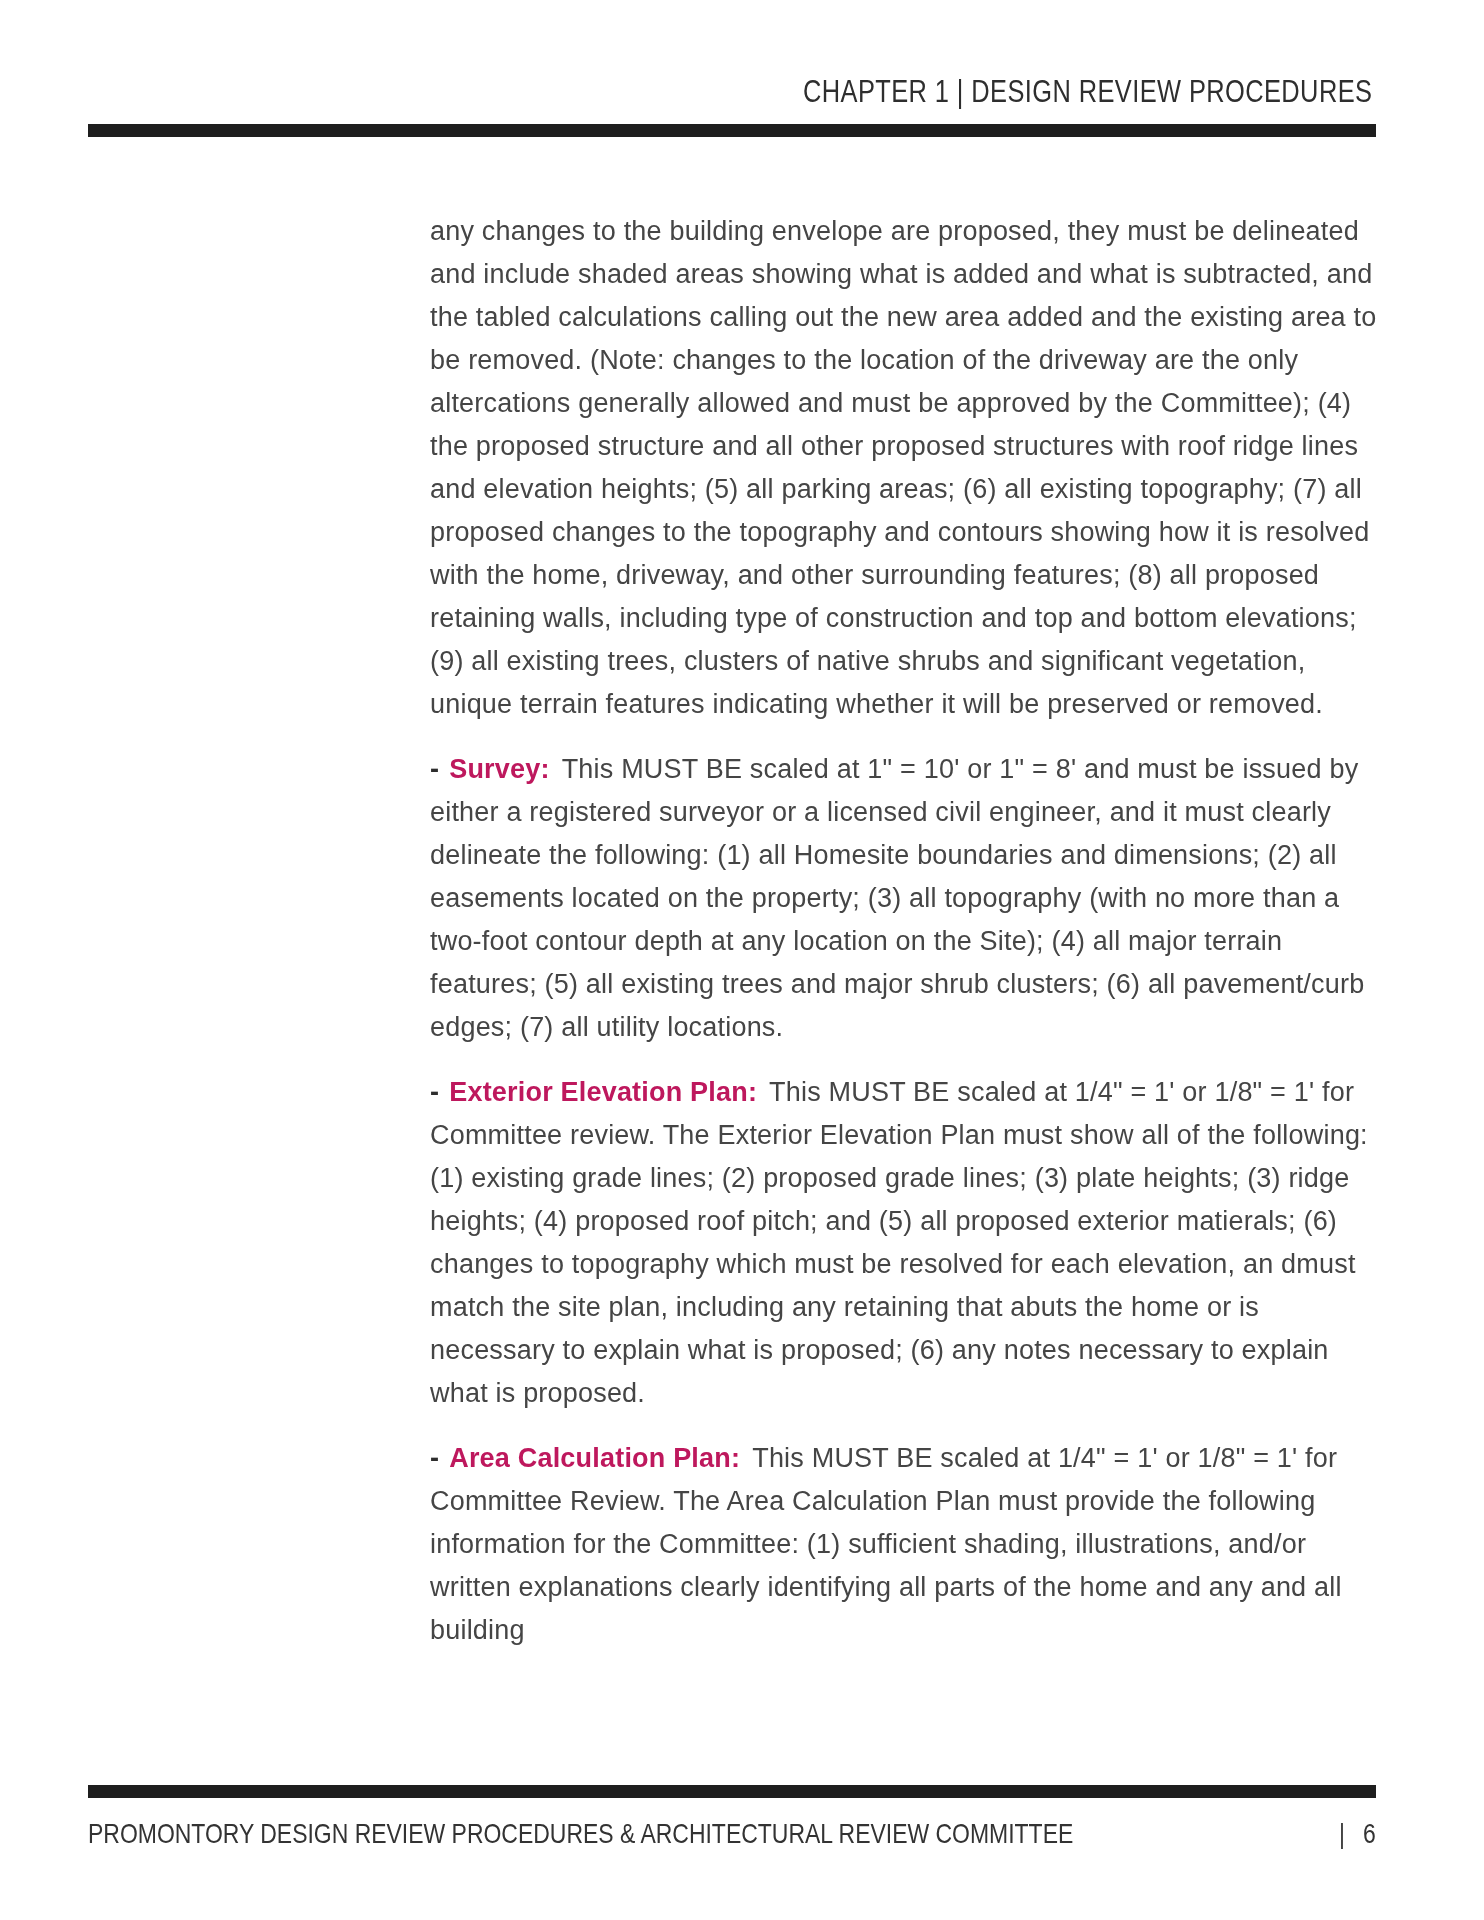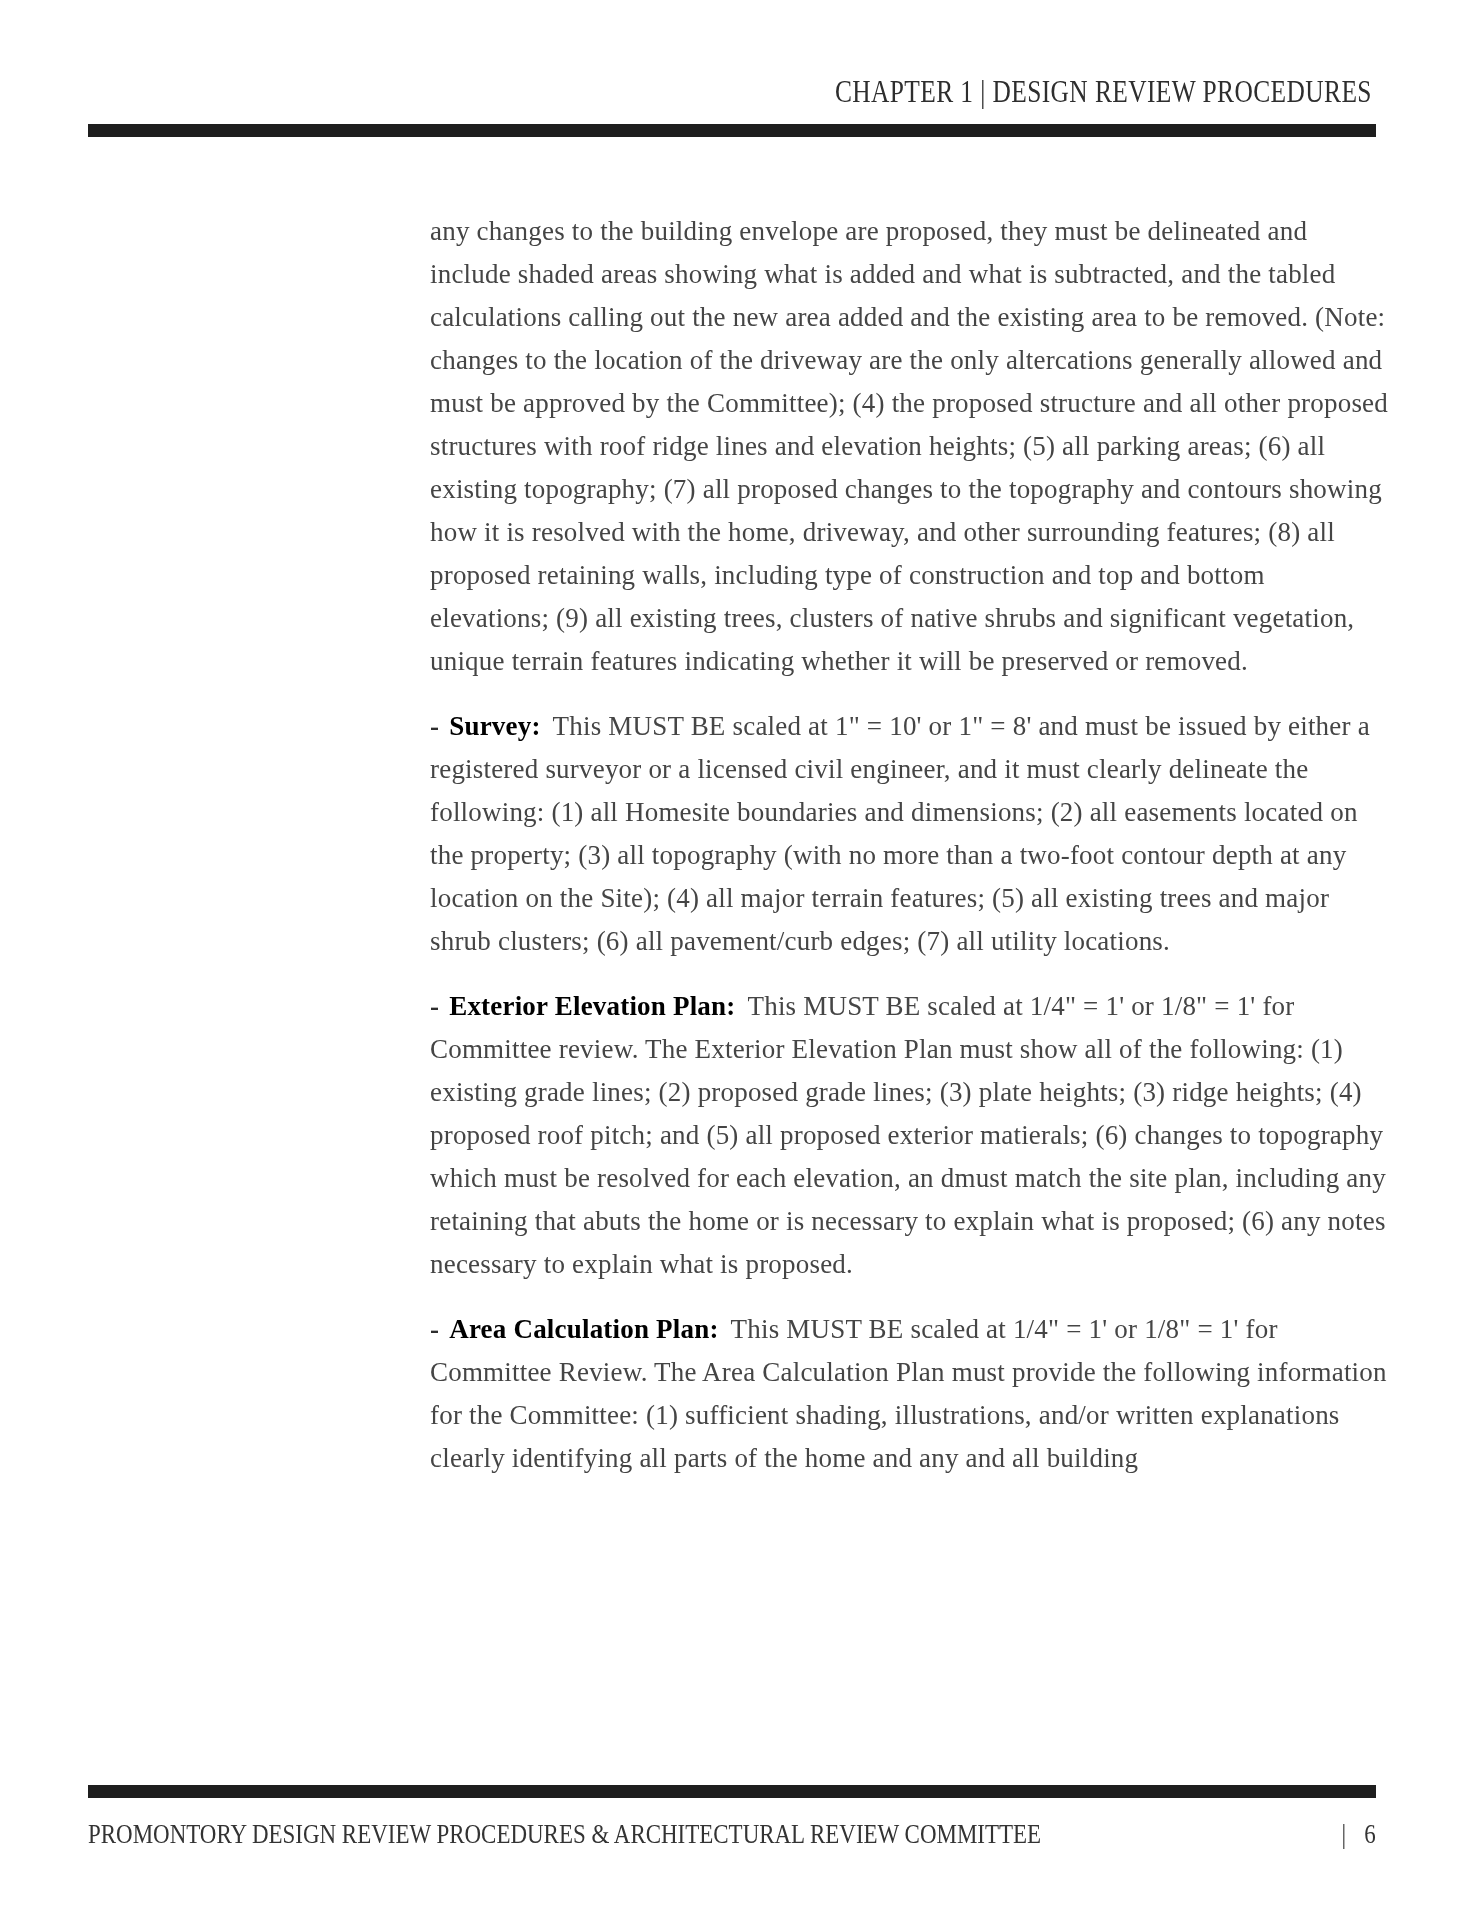--- a/index.html
+++ b/index.html
@@ -5,21 +5,21 @@
   html, body {
     margin: 0;
     padding: 0;
     background: #ffffff;
   }
   .page {
     position: relative;
     width: 1460px;
     height: 1920px;
     background: #ffffff;
-    font-family: Liberation Serif, serif;
+    font-family: Liberation Sans, sans-serif;
     overflow: hidden;
   }
 
   
   .header-title {
     position: absolute;
     top: 74px;
     right: 88px;
     font-size: 31px;
     letter-spacing: 0.5px;
@@ -60,21 +60,21 @@
   .para {
     margin: 0 16px 22px 0;
   }
   .para .bullet {
     font-weight: bold;
     color: #2d2d2d;
     margin-right: 10px;
   }
   .para .lead {
     font-weight: bold;
-    color: #000000;
+    color: #be185d;
     margin-right: 12px;
   }
   .para .bullet:empty,
   .para .lead:empty {
     display: none;
     margin: 0;
   }
 
   
   .footer-rule {

